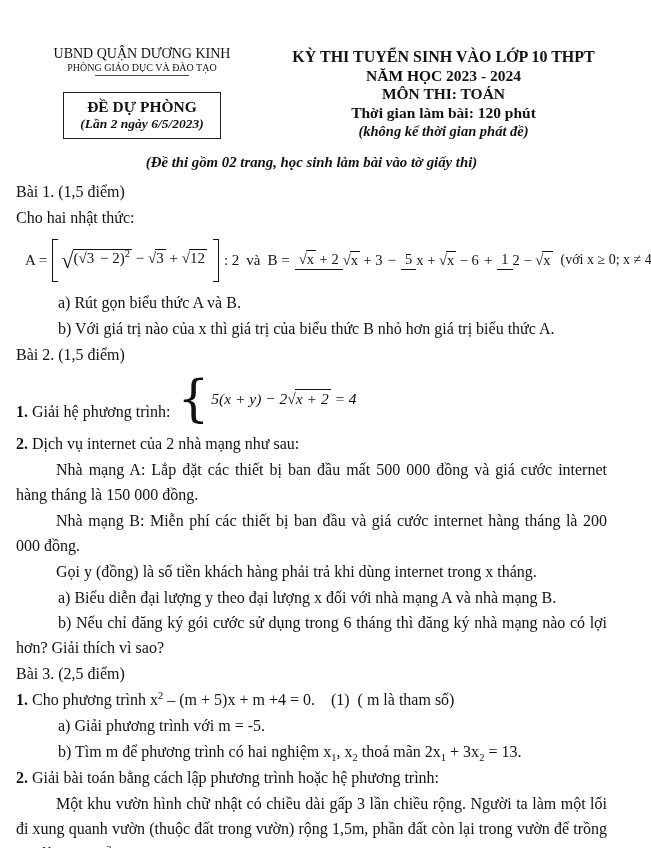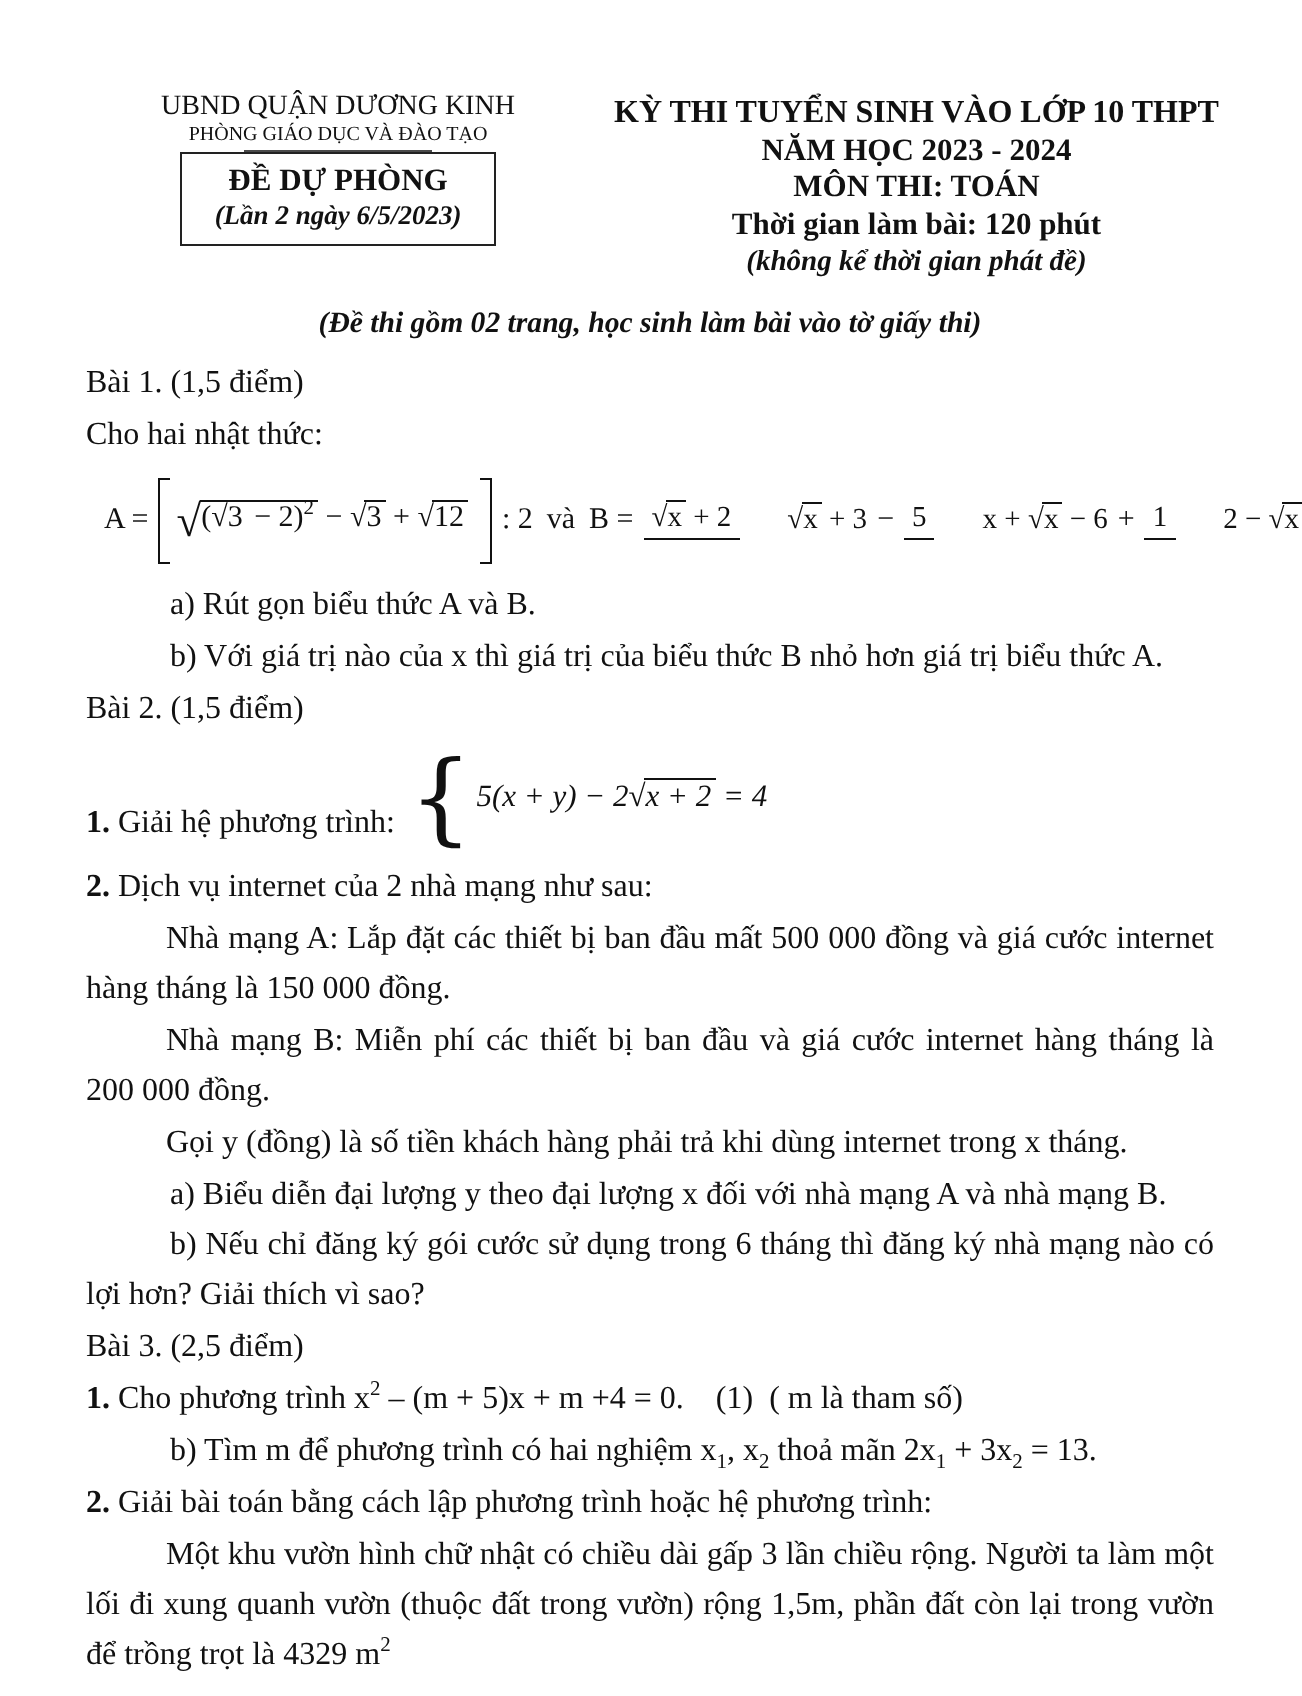--- a/index.html
+++ b/index.html
@@ -4,33 +4,34 @@
 <style>
   * { box-sizing: border-box; }
   html, body { margin: 0; padding: 0; background: #ffffff; }
   .page {
     position: relative;
     width: 651px; height: 848px;
     background: #ffffff;
     color: #111111;
     font-family: "Liberation Serif", "DejaVu Serif", serif;
     font-size: 16px;
-    padding: 46px 44px 0 43px;
+    padding: 46px 44px 0 16px;
     overflow: hidden;
   }
   
   .header { display: grid; grid-template-columns: 252px 1fr; column-gap: 12px; }
   .h-left { text-align: center; }
   .org1 { font-size: 14px; white-space: nowrap; }
   .org2 { font-size: 10px; font-weight: normal; white-space: nowrap; }
   .org-underline { width: 94px; border-bottom: 1.4px solid #4a4a4a; margin: 2px auto 0; height: 0; }
   .exam-box {
     display: inline-block;
     border: 1.6px solid #222;
     padding: 5px 16px 6px;
+    margin-top: 16px;
     text-align: center;
   }
   .box-title { font-weight: bold; font-size: 15.5px; white-space: nowrap; }
   .box-sub { font-weight: bold; font-style: italic; font-size: 13.5px; white-space: nowrap; }
   .h-right { text-align: center; line-height: 1.22; padding-top: 1px; }
   .r1 { font-weight: bold; font-size: 16px; white-space: nowrap; }
   .r2 { font-weight: bold; font-size: 15.5px; }
   .r3 { font-weight: bold; font-size: 15.5px; }
   .r4 { font-weight: bold; font-size: 15.5px; }
   .r5 { font-weight: 600; font-style: italic; font-size: 14.5px; }
@@ -61,21 +62,21 @@
   .brk.l { border-left: 1.6px solid #111; border-top: 1.6px solid #111; border-bottom: 1.6px solid #111; }
   .brk.r { border-right: 1.6px solid #111; border-top: 1.6px solid #111; border-bottom: 1.6px solid #111; }
   .expr { display: flex; align-items: center; padding: 4px 6px 4px 3px; }
   .im { white-space: nowrap; }
   .sq { white-space: nowrap; }
   .sq > .bar { border-top: 1.3px solid #111; padding: 0 2px 0 1px; }
   .sq > .sign { letter-spacing: -1px; }
   .sq.big > .sign { font-size: 150%; vertical-align: -0.22em; }
   .frac { display: inline-flex; align-items: center; line-height: 1.18; vertical-align: middle; font-size: 14.5px; margin: 0 2px; }
   .frac .num { border-bottom: 1.3px solid #111; padding: 0 4px 1px; white-space: nowrap; }
-  .frac .den { padding-top: 1px; white-space: nowrap; margin-left: 24px; }
+  .frac .den { padding-top: 1px; white-space: nowrap; }
   
   .sys-row { display: flex; align-items: flex-end; margin: 5px 0 7px; }
   .sys { display: inline-flex; align-items: center; margin-left: 7px; }
   .brace { font-size: 50px; line-height: 52px; font-weight: 400; margin-right: 2px; font-family: "DejaVu Serif", serif; }
   .eqs { display: flex; flex-direction: column; gap: 3px; font-style: italic; font-size: 15.5px; }
   .eq { white-space: nowrap; }
 </style>
 </head>
 <body>
 
@@ -157,20 +158,21 @@
     <p class="para">Nhà mạng A: Lắp đặt các thiết bị ban đầu mất 500 000 đồng và giá cước internet hàng tháng là 150 000 đồng.</p>
     <p class="para">Nhà mạng B: Miễn phí các thiết bị ban đầu và giá cước internet hàng tháng là 200 000 đồng.</p>
     <p class="para">Gọi y (đồng) là số tiền khách hàng phải trả khi dùng internet trong x tháng.</p>
     <p class="subitem">a) Biểu diễn đại lượng y theo đại lượng x đối với nhà mạng A và nhà mạng B.</p>
     <p class="subitem">b) Nếu chỉ đăng ký gói cước sử dụng trong 6 tháng thì đăng ký nhà mạng nào có lợi hơn? Giải thích vì sao?</p>
 
     <p class="heading">Bài 3. (2,5 điểm)</p>
 
     <p><b class="lbl">1.</b> <span>Cho phương trình x</span><sup>2</sup><span> – (m + 5)x + m +4 = 0.</span><span class="gap-eqnum">(1)</span><span class="gap-note">( m là tham số)</span></p>
 
+    <p class="subitem">a) Giải phương trình với m = -5.</p>
 
     <p class="subitem"><span>b) Tìm m để phương trình có hai nghiệm x</span><sub>1</sub><span>, x</span><sub>2</sub><span> thoả mãn 2x</span><sub>1</sub><span> + 3x</span><sub>2</sub><span> = 13.</span></p>
 
     <p><b class="lbl">2.</b> <span>Giải bài toán bằng cách lập phương trình hoặc hệ phương trình:</span></p>
 
     <p class="para"><span>Một khu vườn hình chữ nhật có chiều dài gấp 3 lần chiều rộng. Người ta làm một lối đi xung quanh vườn (thuộc đất trong vườn) rộng 1,5m, phần đất còn lại trong vườn để trồng trọt là 4329 m</span><sup>2</sup></p>
 
   </div>
 </div>
 

